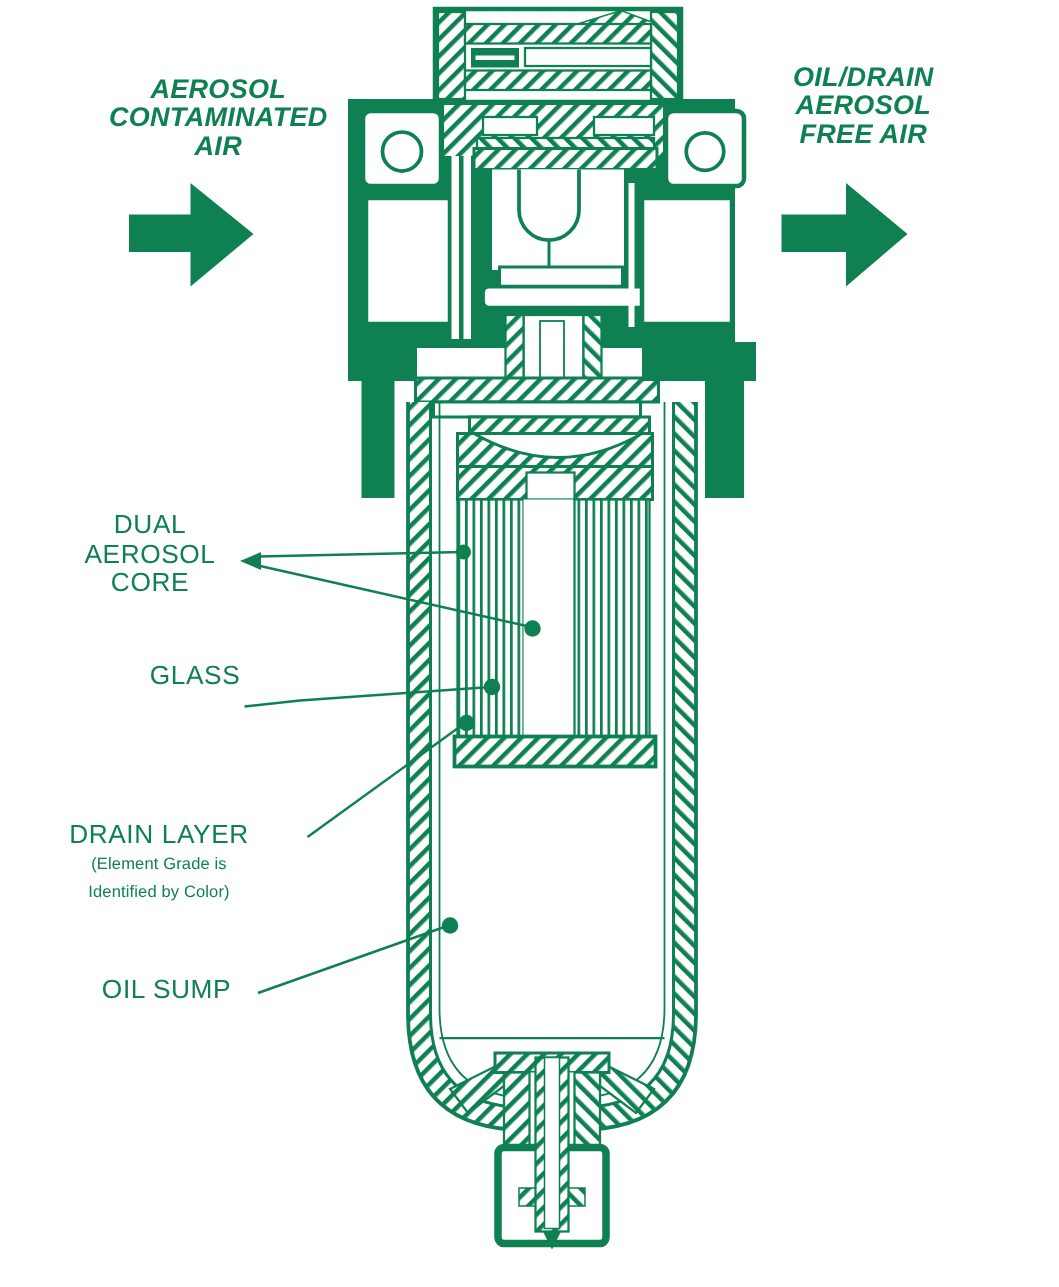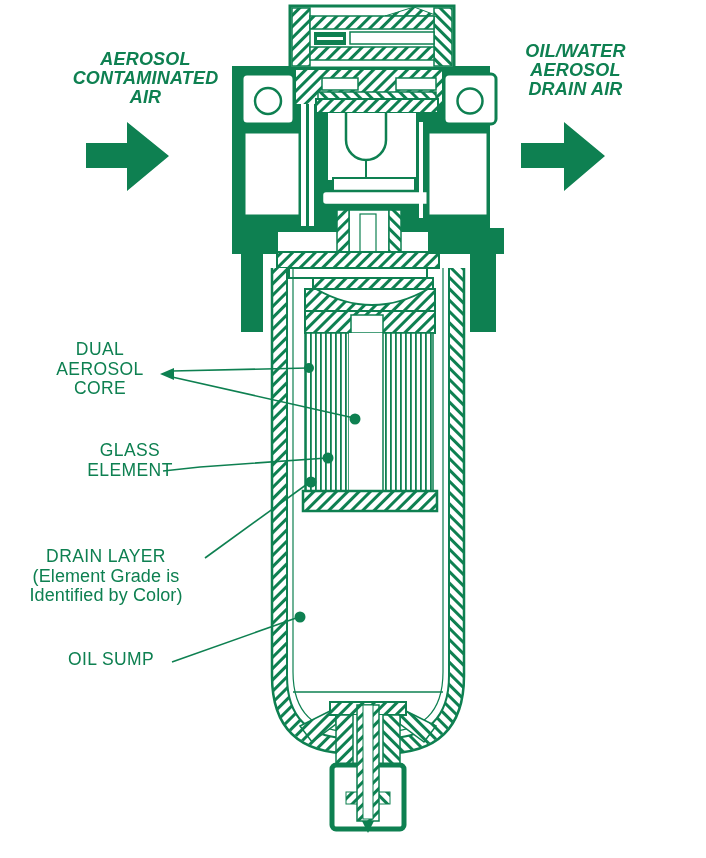--- a/index.html
+++ b/index.html
@@ -5,21 +5,21 @@
   html,body{margin:0;padding:0;background:#ffffff;}
   .stage{
     position:relative;width:706px;height:858px;background:#ffffff;overflow:hidden;
     font-family:"Liberation Sans", sans-serif;
     border-radius:10px;
   }
   .stage svg{position:absolute;left:0;top:0;}
   .label{position:absolute;color:#0E8051;text-align:center;user-select:none;}
   .flow{font-weight:bold;font-style:italic;font-size:18px;line-height:19px;letter-spacing:0.2px;}
   .callout{font-size:17.5px;line-height:19.5px;letter-spacing:0.4px;}
-  .callout .sub{font-size:18px;letter-spacing:0.1px;}
+  .callout .sub{font-size:11px;letter-spacing:0.1px;}
 </style>
 </head>
 <body>
 
 <div class="stage">
 
 <svg width="706" height="858" viewBox="0 0 706 858">
   <defs>
     <pattern id="hL" patternUnits="userSpaceOnUse" width="8" height="8" patternTransform="rotate(45)">
       <rect width="8" height="8" fill="#ffffff"></rect>
@@ -144,34 +144,33 @@
   </g>
 </svg>
 
   <div class="label flow" style="left:48px;top:50px;width:195px;">
     <div>AEROSOL</div>
     <div>CONTAMINATED</div>
     <div>AIR</div>
   </div>
 
   <div class="label flow" style="left:498px;top:42px;width:155px;">
-    <div>OIL/WATER</div>
+    <div>OIL/DRAIN</div>
     <div>AEROSOL</div>
-    <div>DRAIN AIR</div>
+    <div>FREE AIR</div>
   </div>
 
   <div class="label callout" style="left:38px;top:340px;width:124px;">
     <div>DUAL</div>
     <div>AEROSOL</div>
     <div>CORE</div>
   </div>
 
   <div class="label callout" style="left:64px;top:441px;width:132px;">
     <div>GLASS</div>
-    <div>ELEMENT</div>
   </div>
 
   <div class="label callout" style="left:8px;top:547px;width:196px;">
     <div>DRAIN LAYER</div>
     <div class="sub">(Element Grade is</div>
     <div class="sub">Identified by Color)</div>
   </div>
 
   <div class="label callout" style="left:52px;top:650px;width:118px;">
     <div>OIL SUMP</div>

